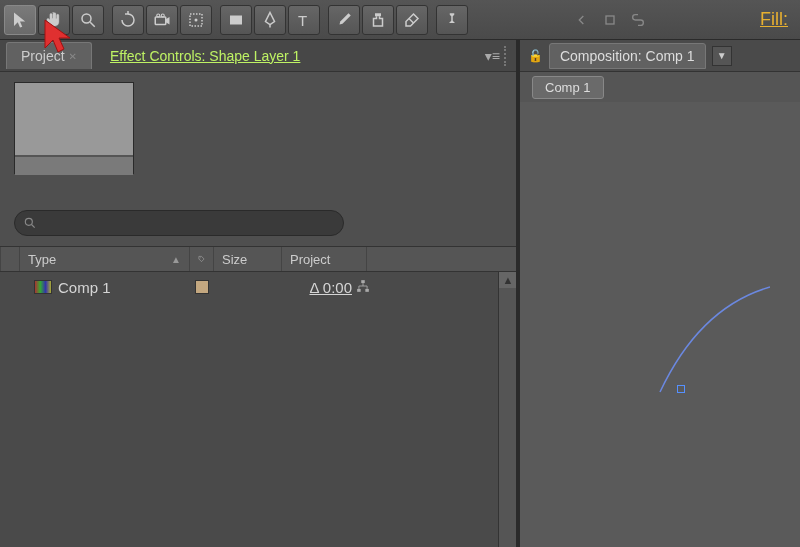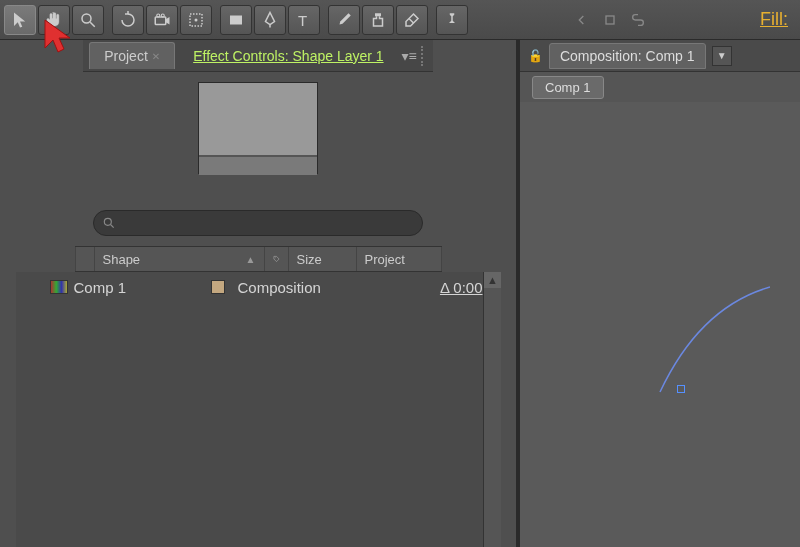--- a/index.html
+++ b/index.html
@@ -85,21 +85,20 @@
       height: calc(100% - 40px);
     }
     
     
     .left-panel {
       width: 520px;
       background: #4f4f4f;
       border-right: 4px solid #2a2a2a;
       display: flex;
       flex-direction: column;
-      align-items: center;
     }
     
     
     .tabs-bar {
       height: 32px;
       background: #474747;
       display: flex;
       align-items: center;
       border-bottom: 1px solid #333;
       padding: 0 6px;
@@ -470,21 +469,21 @@
         <svg viewBox="0 0 24 24">
             <circle cx="10" cy="10" r="6" fill="none" stroke="#888" stroke-width="2"></circle>
             <line x1="15" y1="15" x2="20" y2="20" stroke="#888" stroke-width="2"></line>
           </svg>
       </div>
     </div>
 
     <div class="table-header">
       <div class="col col-indicator"></div>
       <div class="col col-name">
-        <span>Shape</span>
+        <span>Type</span>
         <span class="sort-arrow">▲</span>
       </div>
       <div class="col col-tag">
         <svg width="14" height="14" viewBox="0 0 24 24">
             <path d="M3 3 L12 3 L21 12 L12 21 L3 12 Z" fill="none" stroke="#aaa" stroke-width="2"></path>
             <circle cx="8" cy="8" r="1.5" fill="#aaa"></circle>
           </svg>
       </div>
       <div class="col col-size">
         <span>Size</span>
@@ -496,23 +495,20 @@
 
     <div class="table-body">
       <div class="row">
         <div style="width:20px;"></div>
         <div style="width:170px; display:flex; align-items:center;">
           <div class="comp-icon"></div>
           <span>Comp 1</span>
         </div>
         <div style="width:24px; display:flex; justify-content:center;">
           <div class="type-swatch"></div>
-        </div>
-        <div style="width:115px; padding-left:8px;">
-          <span>Composition</span>
         </div>
         <div style="width:68px;">
           <span></span>
         </div>
         <div style="width:70px; text-align:right;text-decoration:underline;">
           <span>Δ 0:00</span>
         </div>
         <div style="padding-left:4px;">
           <svg width="14" height="14" viewBox="0 0 24 24">
               <rect x="9" y="2" width="6" height="5" fill="#aaa"></rect>

